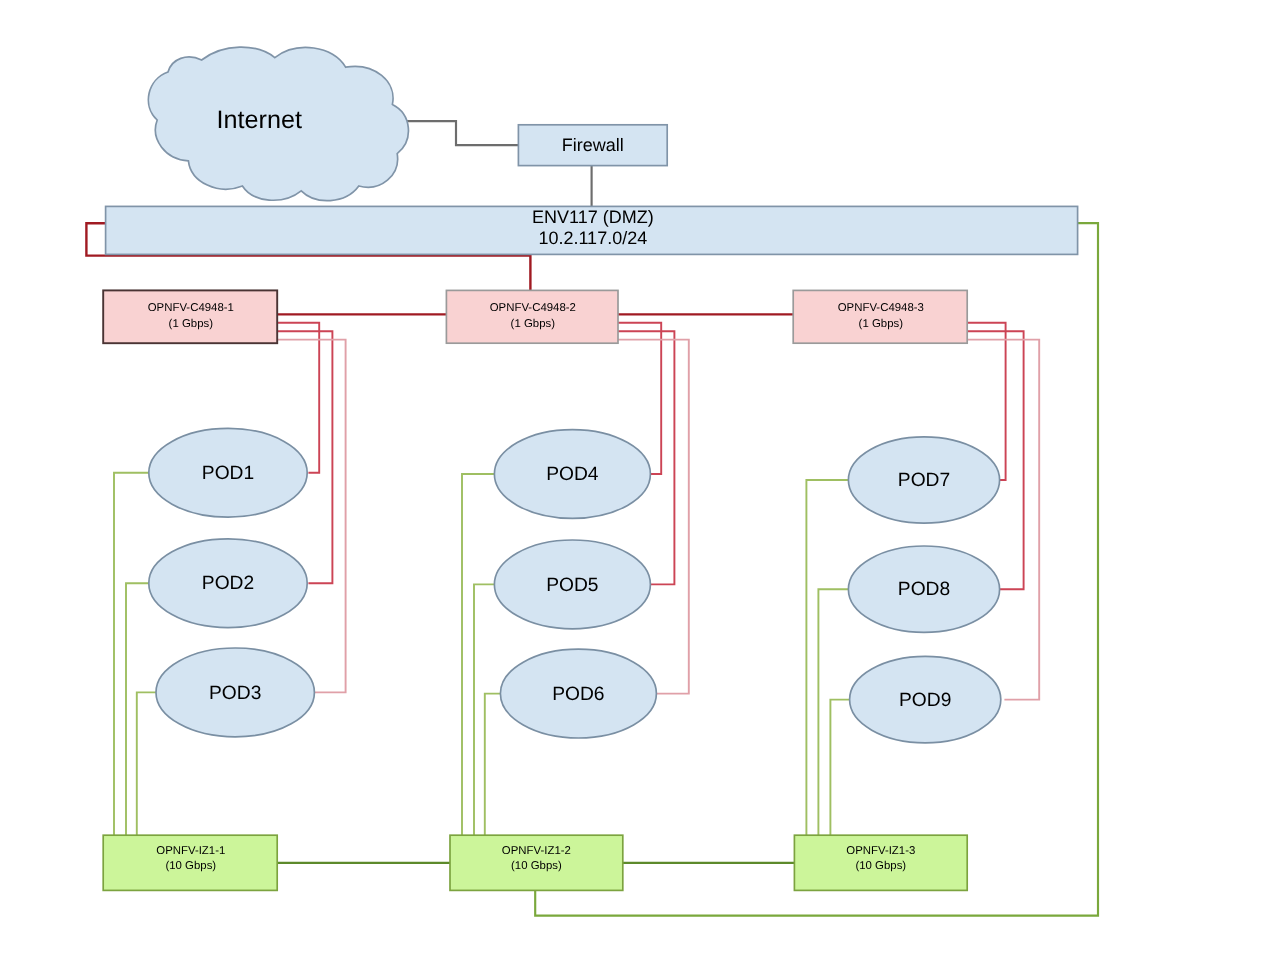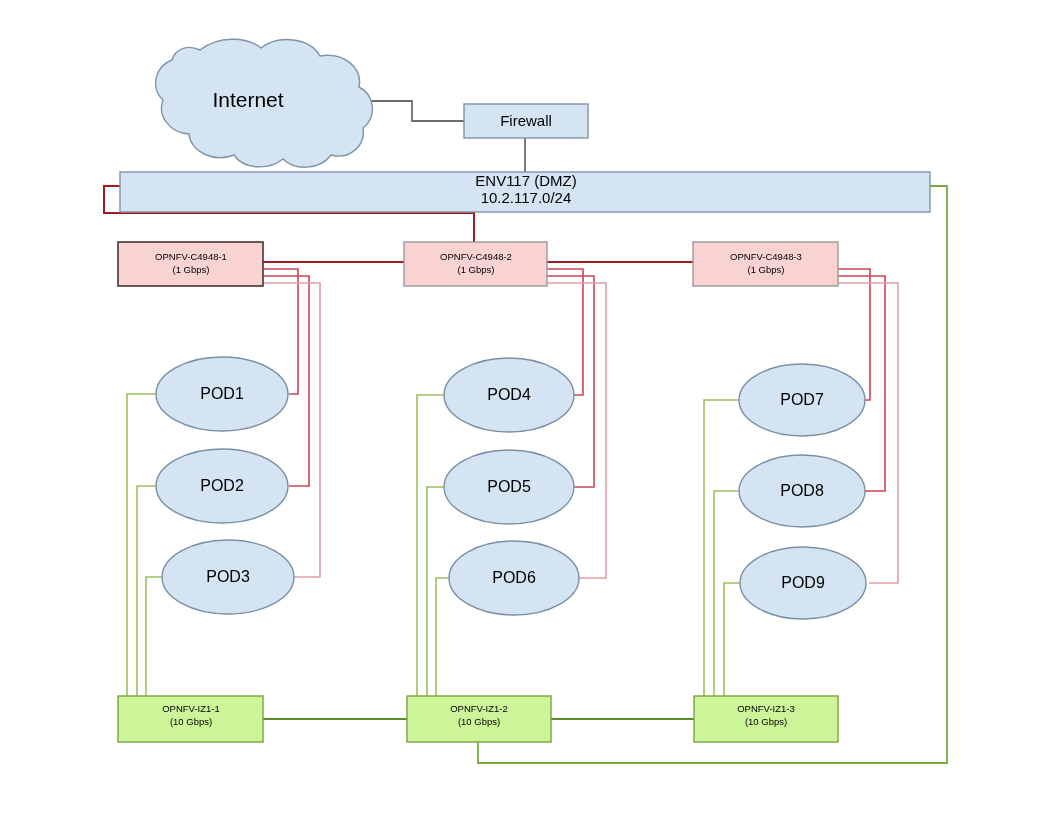--- a/index.html
+++ b/index.html
@@ -10,21 +10,20 @@
   body {
     width: 1056px;
     height: 816px;
     font-family: "Liberation Sans", sans-serif;
     overflow: hidden;
   }
   #diagram-root {
     position: relative;
     width: 948px;
     height: 816px;
-    margin-left: 32px;
   }
   svg#topology {
     display: block;
     width: 1056px;
     height: 816px;
   }
   .node-fill-cloud   { fill: #d4e4f2; stroke: #8094a8; stroke-width: 1.4; }
   .node-fill-box     { fill: #d4e4f2; stroke: #8094a8; stroke-width: 1.4; }
   .node-fill-switch  { fill: #f9d2d2; stroke: #9a9a9a; stroke-width: 1.4; }
   .node-fill-switch1 { fill: #f9d2d2; stroke: #4a3434; stroke-width: 1.6; }

